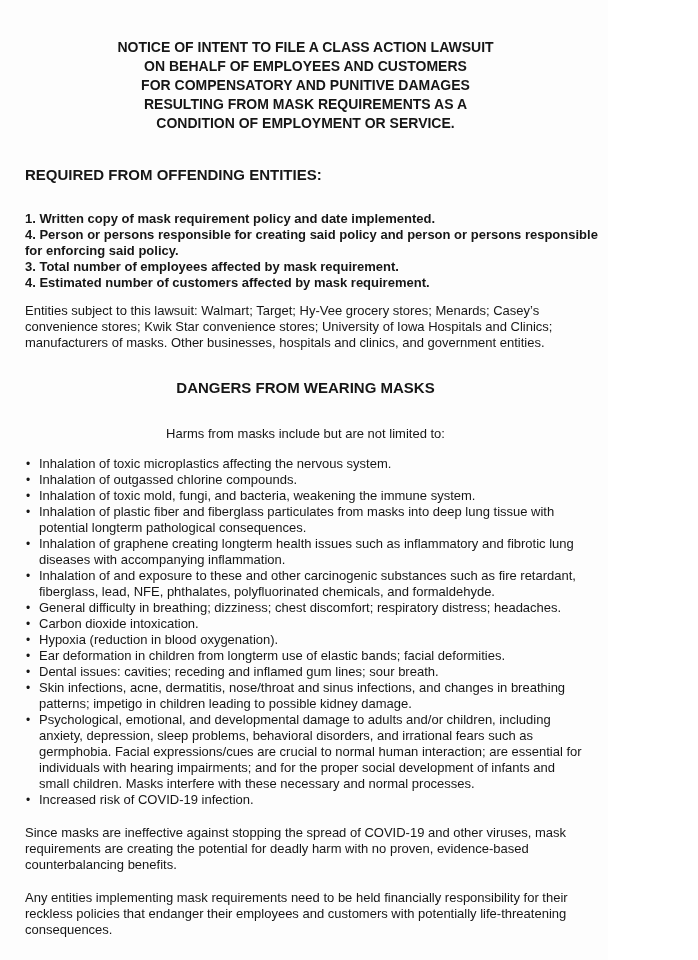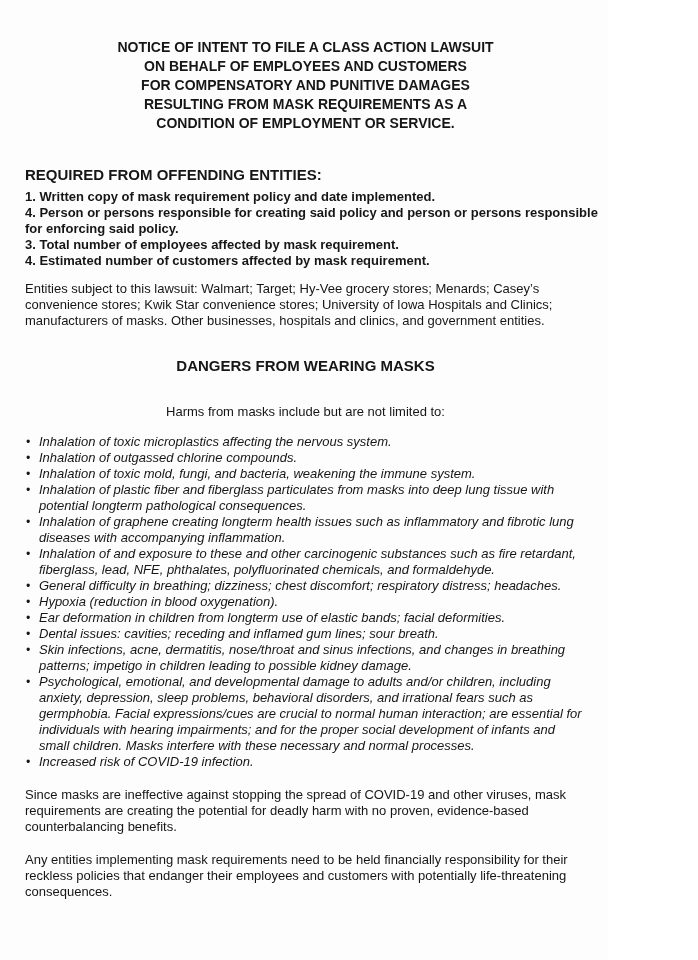--- a/index.html
+++ b/index.html
@@ -37,39 +37,38 @@
   .section-heading.left {
     margin-top: 34px;
     text-align: left;
   }
   .section-heading.center {
     margin-top: 29px;
     text-align: center;
     padding-right: 14px;
   }
   .numbered-list {
-    margin-top: 6px;
+    margin-top: 28px;
   }
   .numbered-item {
     margin: 0;
     font-weight: bold;
   }
   .paragraph {
     margin: 12px 0 0 0;
   }
   .paragraph.center {
     text-align: center;
     margin-top: 30px;
     padding-right: 14px;
   }
   .bullet-list {
     list-style: none;
     margin: 14px 12px 0 0;
     padding: 0;
-    font-style: italic;
   }
   .bullet-item {
     position: relative;
     padding-left: 14px;
     margin: 0;
   }
   .bullet-item::before {
     content: "\2022";
     position: absolute;
     left: 1px;
@@ -107,20 +106,21 @@
   <p class="paragraph center">Harms from masks include but are not limited to:</p>
 
   <ul class="bullet-list">
     <li class="bullet-item">Inhalation of toxic microplastics affecting the nervous system.</li>
     <li class="bullet-item">Inhalation of outgassed chlorine compounds.</li>
     <li class="bullet-item">Inhalation of toxic mold, fungi, and bacteria, weakening the immune system.</li>
     <li class="bullet-item">Inhalation of plastic fiber and fiberglass particulates from masks into deep lung tissue with potential longterm pathological consequences.</li>
     <li class="bullet-item">Inhalation of graphene creating longterm health issues such as inflammatory and fibrotic lung diseases with accompanying inflammation.</li>
     <li class="bullet-item">Inhalation of and exposure to these and other carcinogenic substances such as fire retardant, fiberglass, lead, NFE, phthalates, polyfluorinated chemicals, and formaldehyde.</li>
     <li class="bullet-item">General difficulty in breathing; dizziness; chest discomfort; respiratory distress; headaches.</li>
+    <li class="bullet-item">Carbon dioxide intoxication.</li>
     <li class="bullet-item">Hypoxia (reduction in blood oxygenation).</li>
     <li class="bullet-item">Ear deformation in children from longterm use of elastic bands; facial deformities.</li>
     <li class="bullet-item">Dental issues: cavities; receding and inflamed gum lines; sour breath.</li>
     <li class="bullet-item">Skin infections, acne, dermatitis, nose/throat and sinus infections, and changes in breathing patterns; impetigo in children leading to possible kidney damage.</li>
     <li class="bullet-item">Psychological, emotional, and developmental damage to adults and/or children, including anxiety, depression, sleep problems, behavioral disorders, and irrational fears such as germphobia. Facial expressions/cues are crucial to normal human interaction; are essential for individuals with hearing impairments; and for the proper social development of infants and small children. Masks interfere with these necessary and normal processes.</li>
     <li class="bullet-item">Increased risk of COVID-19 infection.</li>
   </ul>
 
   <p class="paragraph closing">Since masks are ineffective against stopping the spread of COVID-19 and other viruses, mask requirements are creating the potential for deadly harm with no proven, evidence-based counterbalancing benefits.</p>
 

